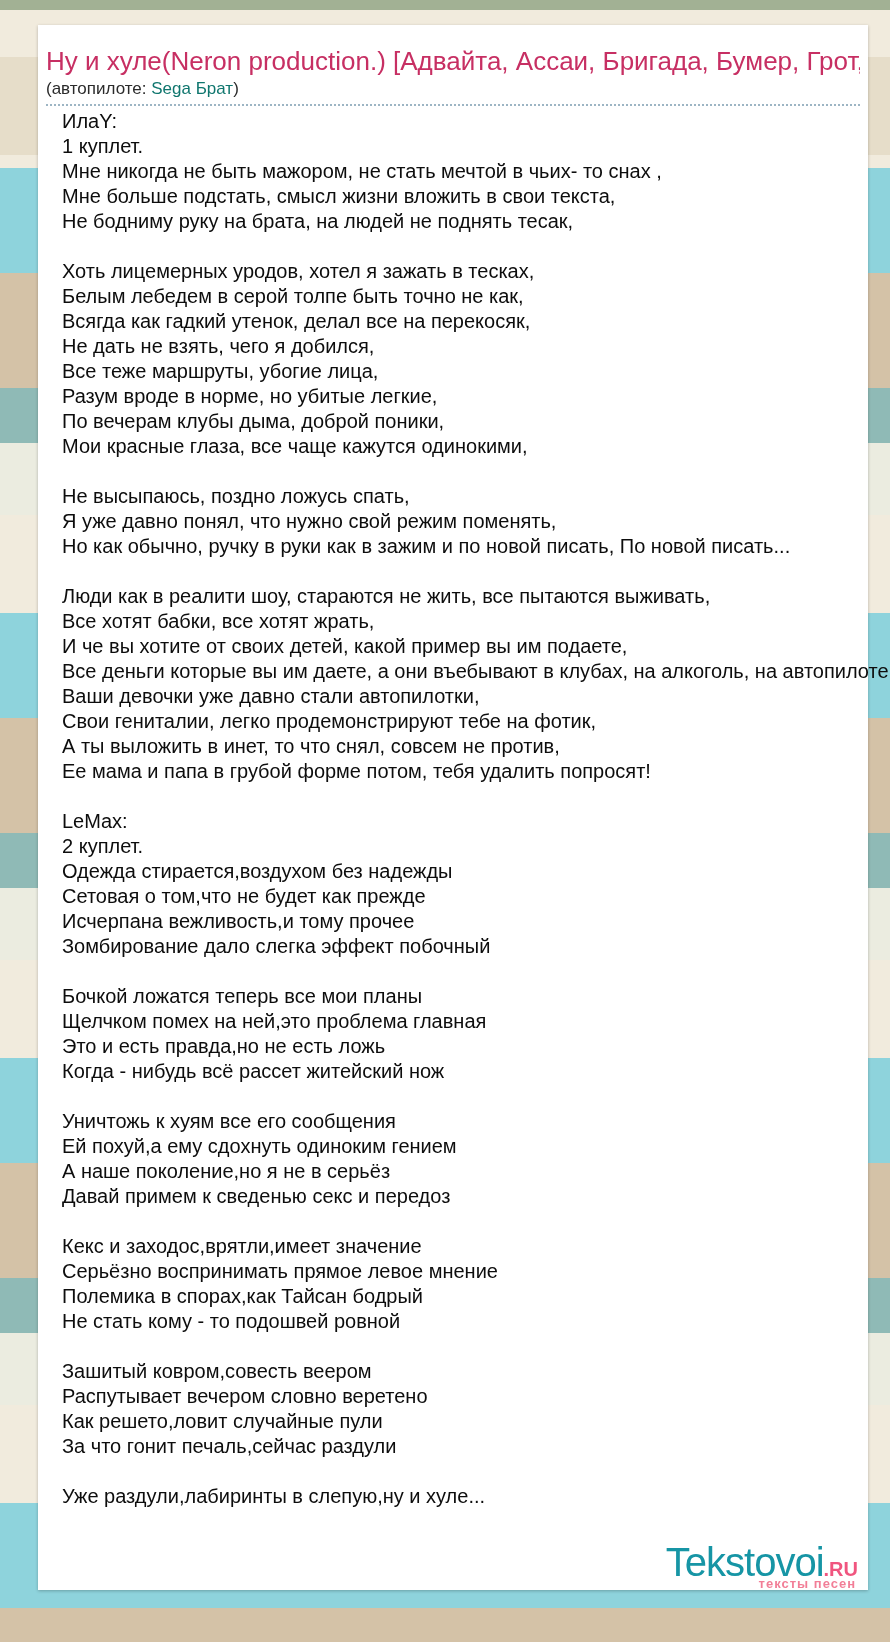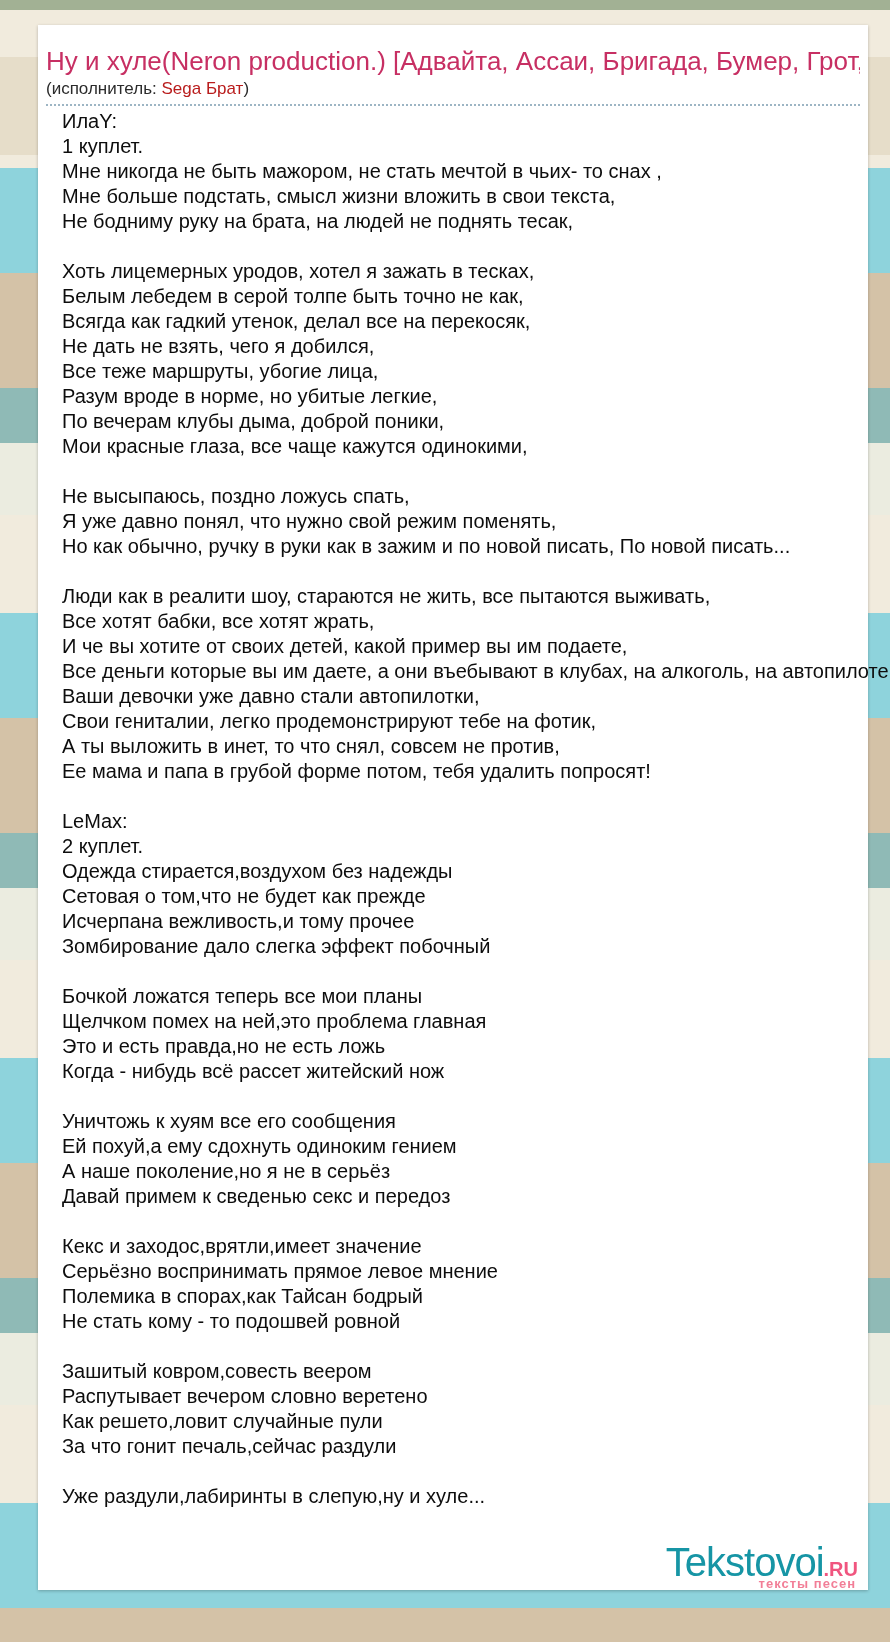--- a/index.html
+++ b/index.html
@@ -51,21 +51,21 @@
     overflow:hidden;
   }
   .artist-line{
     margin:2px 0 0 0;
     font-size:17px;
     line-height:20px;
     color:#2b2b2b;
     white-space:nowrap;
   }
   .artist-line a{
-    color:#b91c1c;
+    color:#0f766e;
     text-decoration:none;
     text-align:center;
   }
   .dotted-sep{
     height:0;
     border:0;
     border-bottom:2px dotted #9db5c4;
     margin:5px 0 0 0;
   }
   pre.lyrics{
@@ -106,21 +106,21 @@
   }
 </style>
 </head>
 <body>
 
 <div class="card">
 
   <h1 class="song-title">Ну и хуле(Neron production.) [Адвайта, Ассаи, Бригада, Бумер, Грот,</h1>
 
   <div class="artist-line">
-    <span>(исполнитель: </span><a href="#">Sega Брат</a><span>)</span>
+    <span>(автопилоте: </span><a href="#">Sega Брат</a><span>)</span>
   </div>
 
   <div class="dotted-sep"></div>
 
   <pre class="lyrics">ИлаY:
 1 куплет.
 Мне никогда не быть мажором, не стать мечтой в чьих- то снах ,
 Мне больше подстать, смысл жизни вложить в свои текста,
 Не бодниму руку на брата, на людей не поднять тесак,
 

